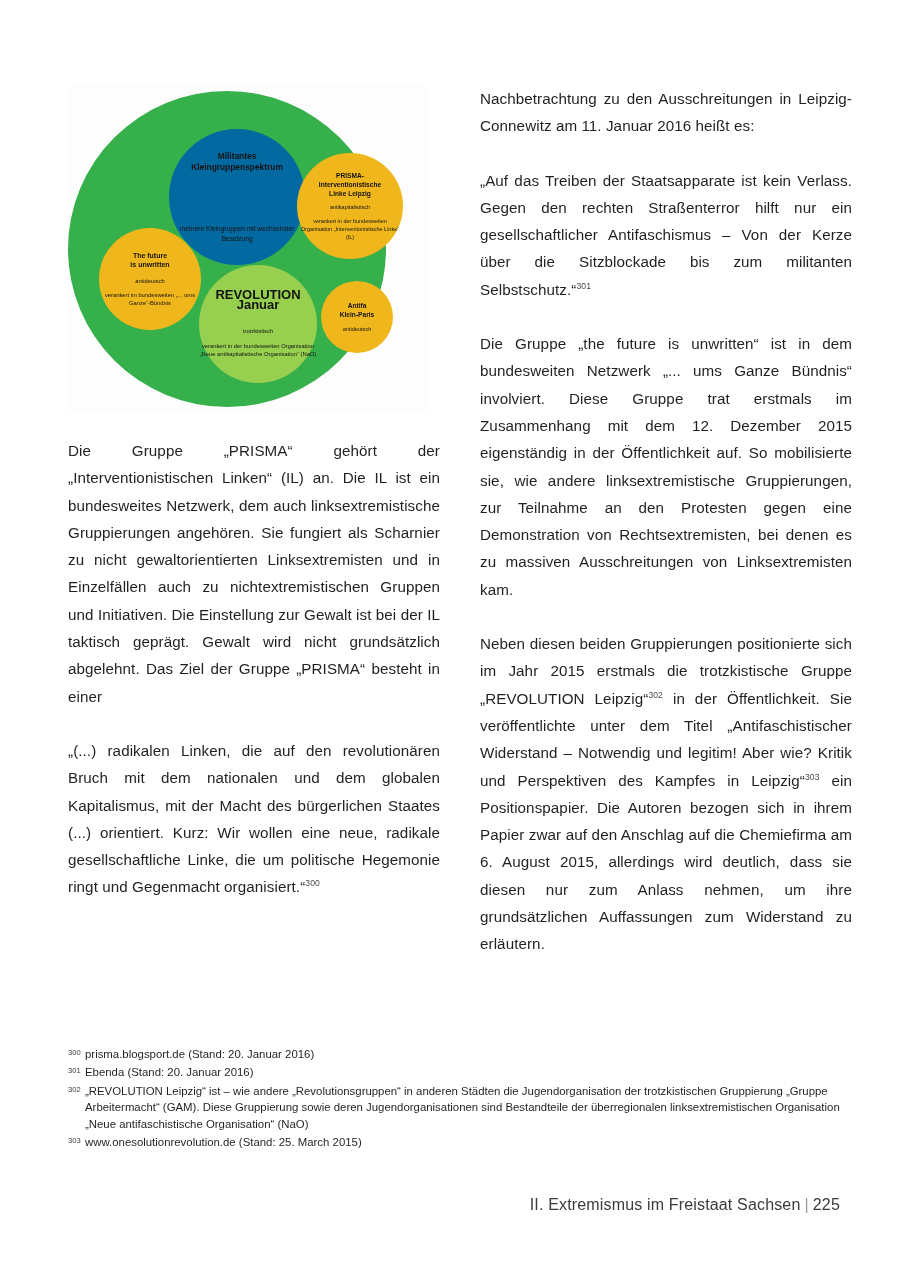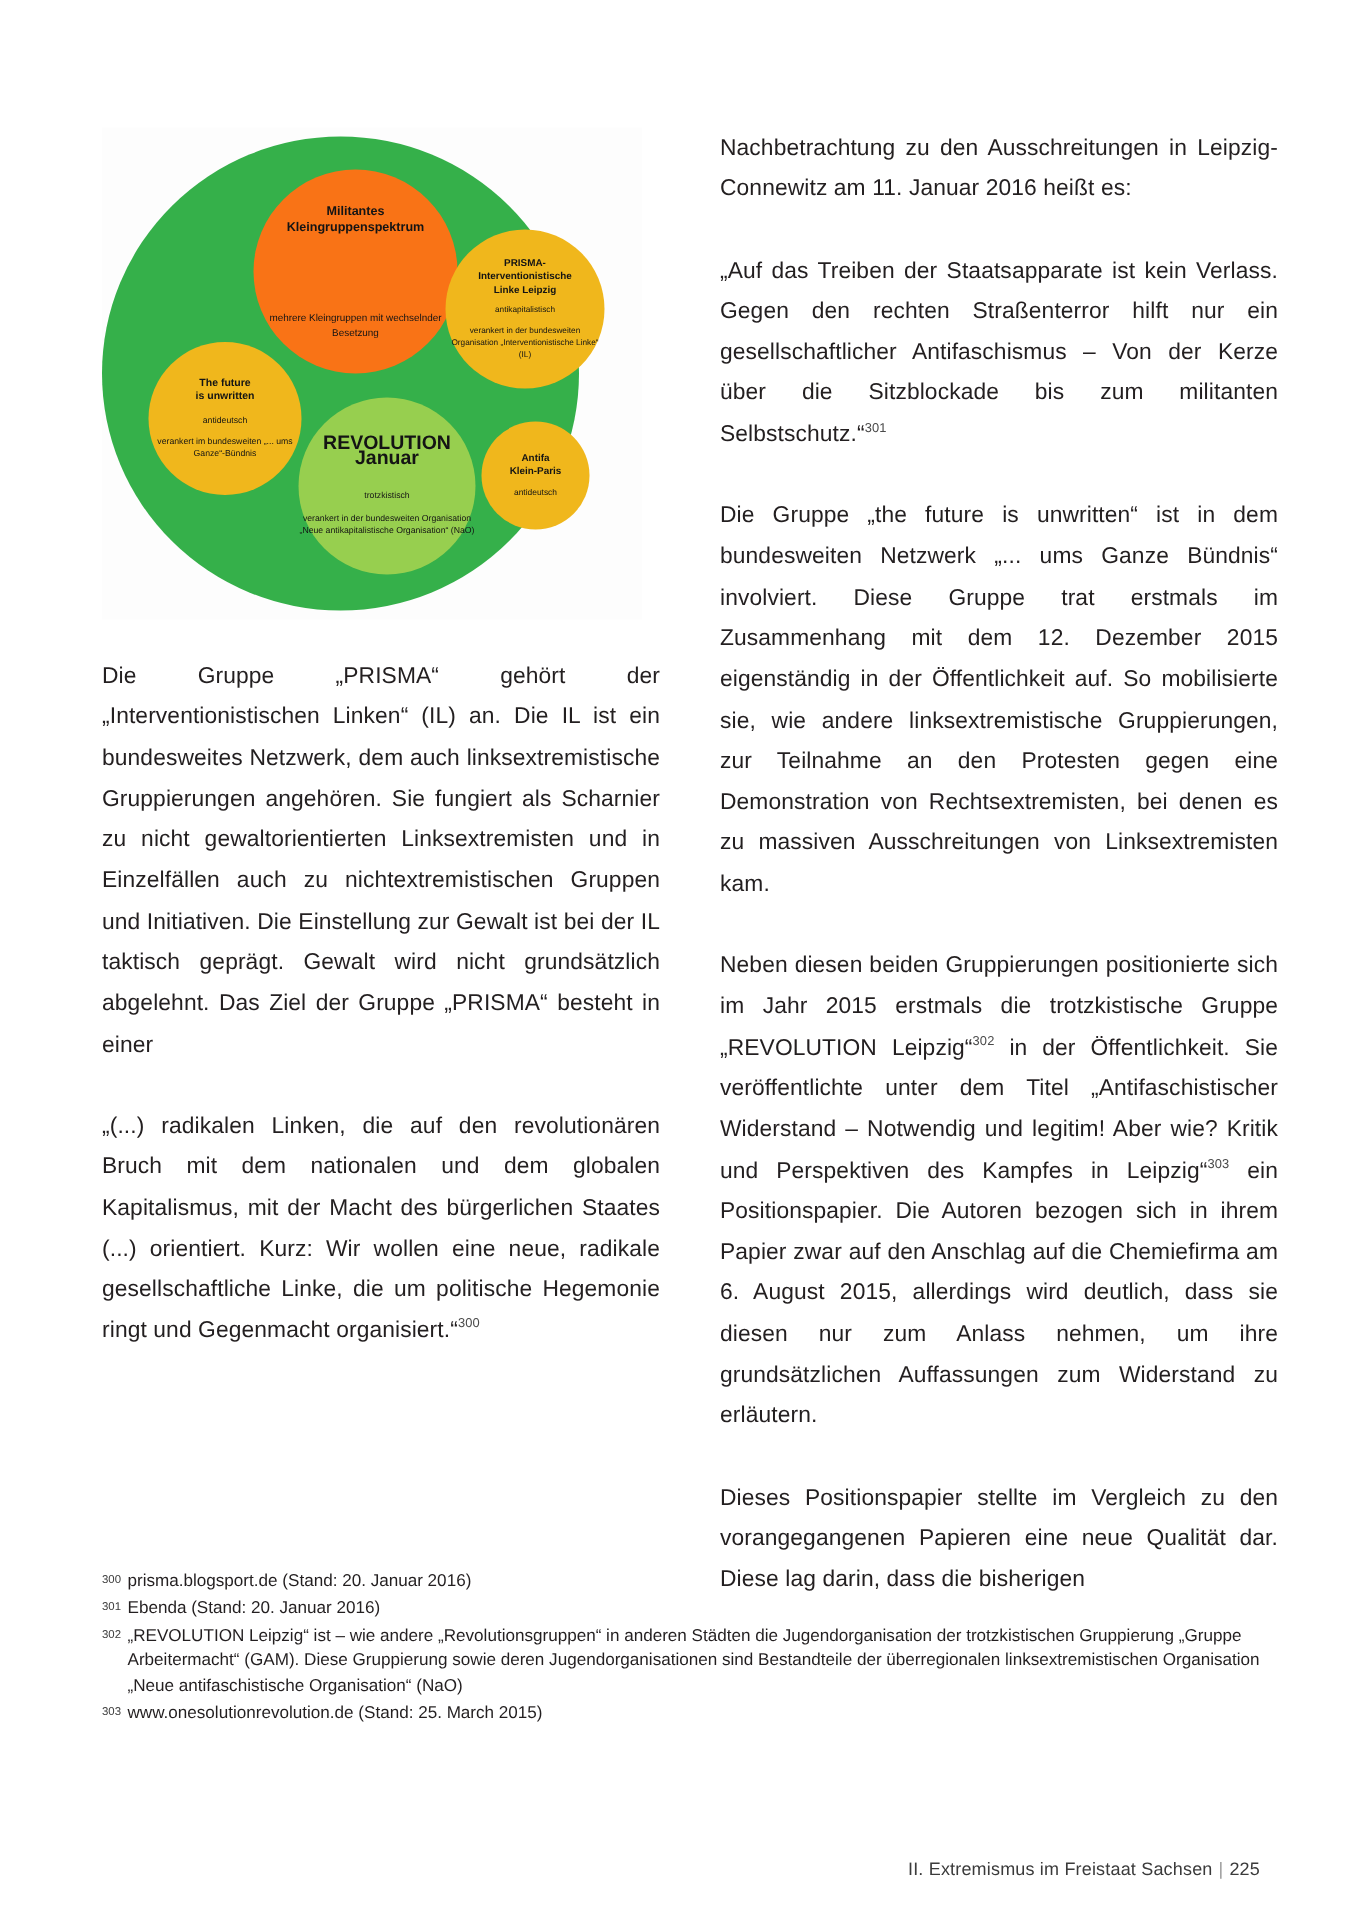--- a/index.html
+++ b/index.html
@@ -75,23 +75,23 @@
     display: block;
   }
   .b-sub { display: block; }
 
   .bubble-outer {
     left: 0px;  top: 6px;
     width: 318px; height: 316px;
     background: #35b04a;
   }
   .bubble-red {
-    left: 101px; top: 28px;
+    left: 101px; top: 44px;
     width: 136px; height: 136px;
-    background: #f97316;
+    background: #0369a1;
     gap: 42px;
   }
   .bubble-red .b-title { font-size: 8.4px; line-height: 11.4px; margin-bottom: 9px; }
   .bubble-red .b-sub   { font-size: 6.6px; line-height: 9.6px; }
 
   .bubble-prisma {
     left: 229px; top: 68px;
     width: 106px; height: 106px;
     background: #f0b71c;
   }
@@ -147,22 +147,22 @@
     width: 17px;
     flex: 0 0 17px;
     color: #3c3c3c;
   }
   .fn-text { flex: 1 1 auto; }
 
   
   .footer {
     position: absolute;
     right: 60px;
-    top: 1239px;
-    font-size: 12px;
+    top: 1196px;
+    font-size: 16px;
     color: #3b3b3b;
     letter-spacing: 0.01em;
   }
   .footer .sep { padding: 0 4px; color: #9a9a9a; }
 </style>
 </head>
 <body>
 
 <div class="page">
 
@@ -227,21 +227,20 @@
   <div class="col col-right">
 
     <p class="para">Nachbetrachtung zu den Ausschreitungen in Leipzig-Connewitz am 11. Januar 2016 heißt es:</p>
 
     <p class="para quote"><span>„Auf das Treiben der Staatsapparate ist kein Verlass. Gegen den rechten Straßenterror hilft nur ein gesellschaftlicher Antifaschismus – Von der Kerze über die Sitzblockade bis zum militanten Selbstschutz.“</span><span class="sup">301</span></p>
 
     <p class="para">Die Gruppe „the future is unwritten“ ist in dem bundesweiten Netzwerk „... ums Ganze Bündnis“ involviert. Diese Gruppe trat erstmals im Zusammenhang mit dem 12. Dezember 2015 eigenständig in der Öffentlichkeit auf. So mobilisierte sie, wie andere linksextremistische Gruppierungen, zur Teilnahme an den Protesten gegen eine Demonstration von Rechtsextremisten, bei denen es zu massiven Ausschreitungen von Linksextremisten kam.</p>
 
     <p class="para"><span>Neben diesen beiden Gruppierungen positionierte sich im Jahr 2015 erstmals die trotzkistische Gruppe „REVOLUTION Leipzig“</span><span class="sup">302</span><span> in der Öffentlichkeit. Sie veröffentlichte unter dem Titel „Antifaschistischer Widerstand – Notwendig und legitim! Aber wie? Kritik und Perspektiven des Kampfes in Leipzig“</span><span class="sup">303</span><span> ein Positionspapier. Die Autoren bezogen sich in ihrem Papier zwar auf den Anschlag auf die Chemiefirma am 6. August 2015, allerdings wird deutlich, dass sie diesen nur zum Anlass nehmen, um ihre grundsätzlichen Auffassungen zum Widerstand zu erläutern.</span></p>
 
-    <p class="para tight">Dieses Positionspapier stellte im Vergleich zu den vorangegangenen Papieren eine neue Qualität dar. Diese lag darin, dass die bisherigen</p>
   </div>
 
   <div class="footnotes">
     <div class="fn">
       <span class="fn-num">300</span>
       <span class="fn-text">prisma.blogsport.de (Stand: 20. Januar 2016)</span>
     </div>
     <div class="fn">
       <span class="fn-num">301</span>
       <span class="fn-text">Ebenda (Stand: 20. Januar 2016)</span>

